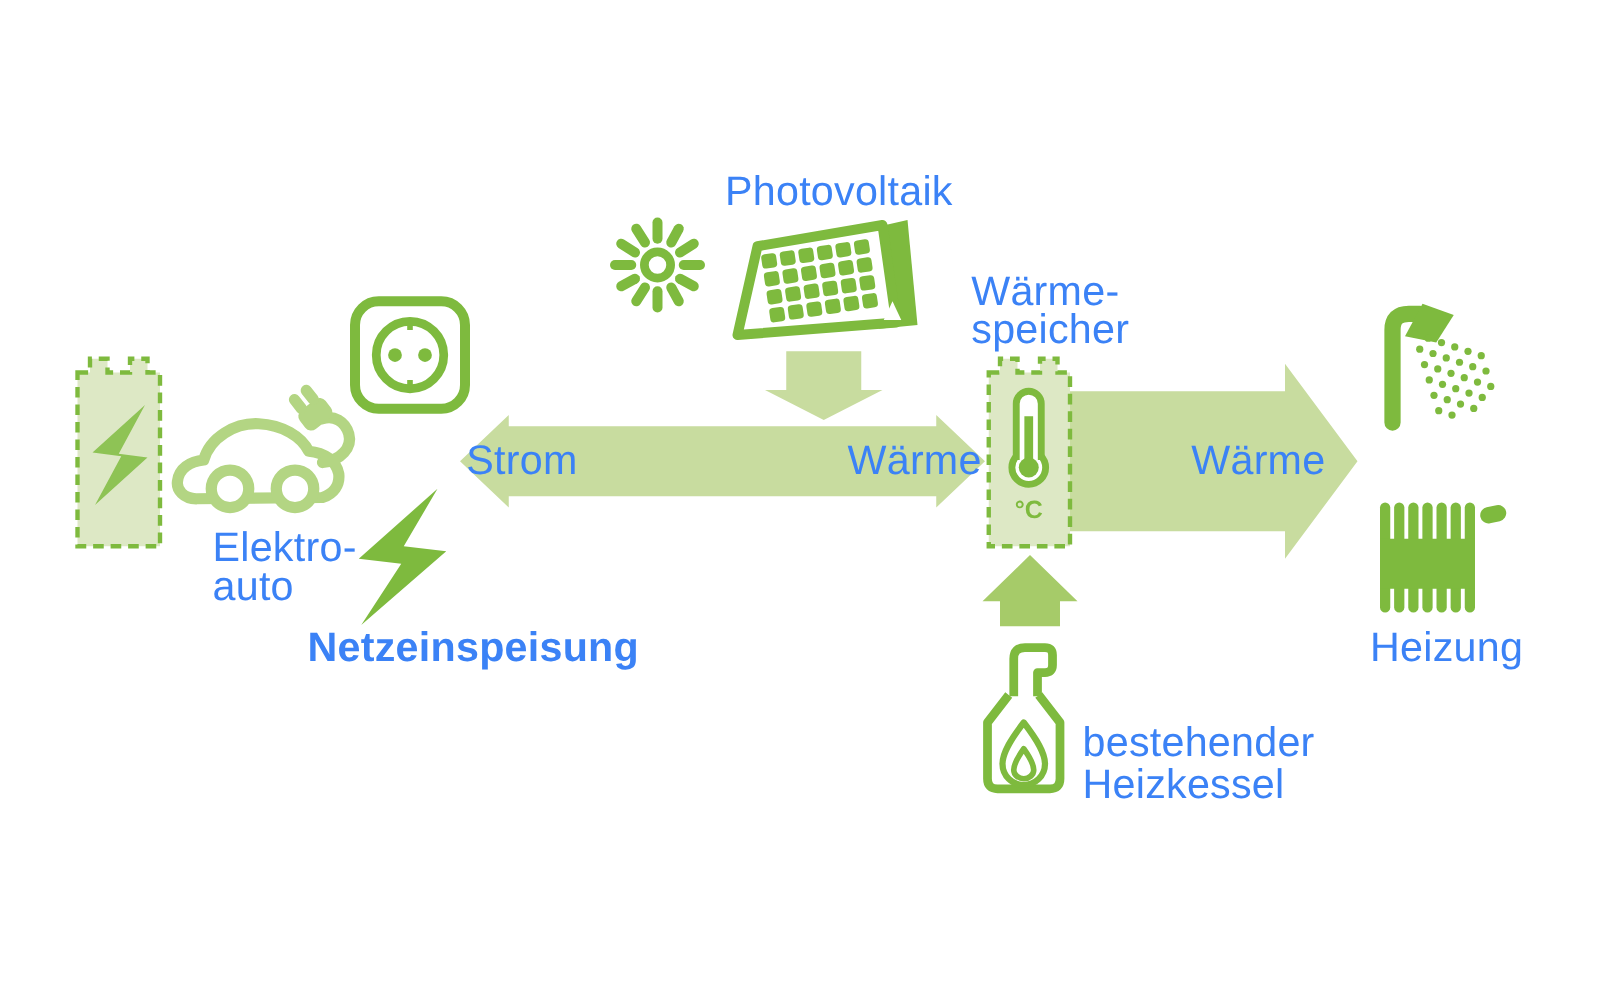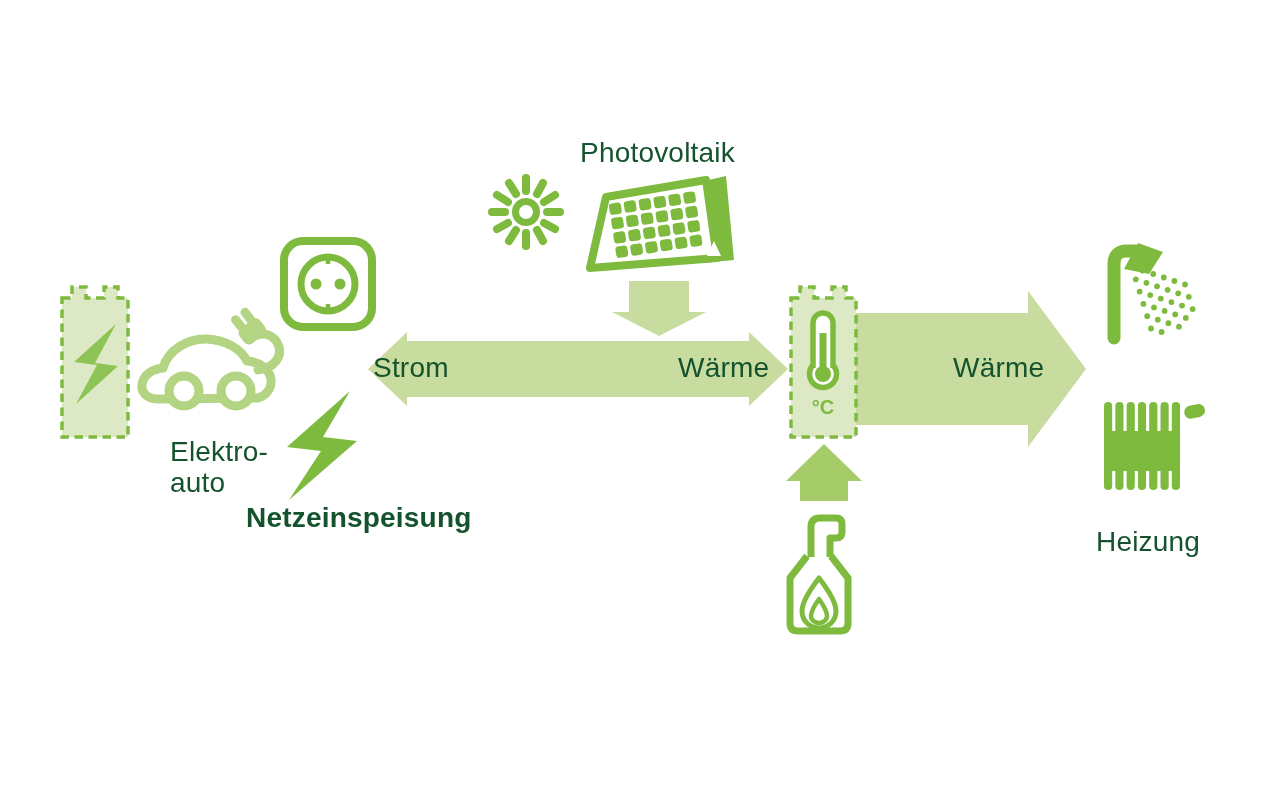--- a/index.html
+++ b/index.html
@@ -2,21 +2,21 @@
 <html><head>
 <meta charset="utf-8">
 <style>
   html,body{margin:0;padding:0;background:#fff;}
   .stage{
     position:relative;width:1280px;height:800px;background:#ffffff;overflow:hidden;
     font-family:"Liberation Sans", sans-serif;
   }
   .stage svg{position:absolute;left:0;top:0;}
   .lbl{
-    position:absolute;color:#14532d;font-size:28px;line-height:31px;
+    position:absolute;color:#3b82f6;font-size:33px;line-height:31px;
     white-space:nowrap;letter-spacing:0.2px;
   }
   .lbl span{display:block;}
 </style>
 </head>
 <body>
 
 <div class="stage">
 
   <svg width="1280" height="800" viewBox="0 0 1280 800">
@@ -176,33 +176,41 @@
       <path d="M 807,556 L 790,578 L 790,623 Q 790,631 798,631 L 840,631 Q 848,631 848,623 L 848,578 L 831,556"></path>
       <path d="M 811,557 L 811,527 Q 811,518 820,518 L 836,518 Q 842,518 842,524 L 842,532 Q 842,538 836,538 L 830,538 L 830,557"></path>
       <g fill="none" stroke-width="5">
         <path d="M 819,578 C 829,591 836,602 836,611 C 836,621 828,628 819,628 C 810,628 802,621 802,611 C 802,602 809,591 819,578 Z"></path>
         <path d="M 819,599 C 824,606 827,611 827,616 C 827,620 823,623 819,623 C 815,623 811,620 811,616 C 811,611 814,606 819,599 Z" stroke-width="4.5"></path>
       </g>
     </g>
   </svg>
 
 
-  <div class="lbl" style="left:170px;top:436px;">
+  <div class="lbl" style="left:170px;top:422px;">
     <span>Elektro-</span>
     <span>auto</span>
   </div>
 
   <div class="lbl" style="left:246px;top:502px;font-weight:bold;">Netzeinspeisung</div>
 
   <div class="lbl" style="left:580px;top:137px;">Photovoltaik</div>
 
   <div class="lbl" style="left:373px;top:352px;">Strom</div>
 
   <div class="lbl" style="left:678px;top:352px;">Wärme</div>
 
   <div class="lbl" style="left:953px;top:352px;">Wärme</div>
 
-
-
-  <div class="lbl" style="left:1096px;top:526px;">Heizung</div>
-
+  <div class="lbl" style="left:777px;top:218px;line-height:30px;">
+    <span>Wärme-</span>
+    <span>speicher</span>
+  </div>
+
+
+  <div class="lbl" style="left:1096px;top:502px;">Heizung</div>
+
+  <div class="lbl" style="left:866px;top:577px;line-height:33px;">
+    <span>bestehender</span>
+    <span>Heizkessel</span>
+  </div>
 
 </div>
 
 </body></html>

